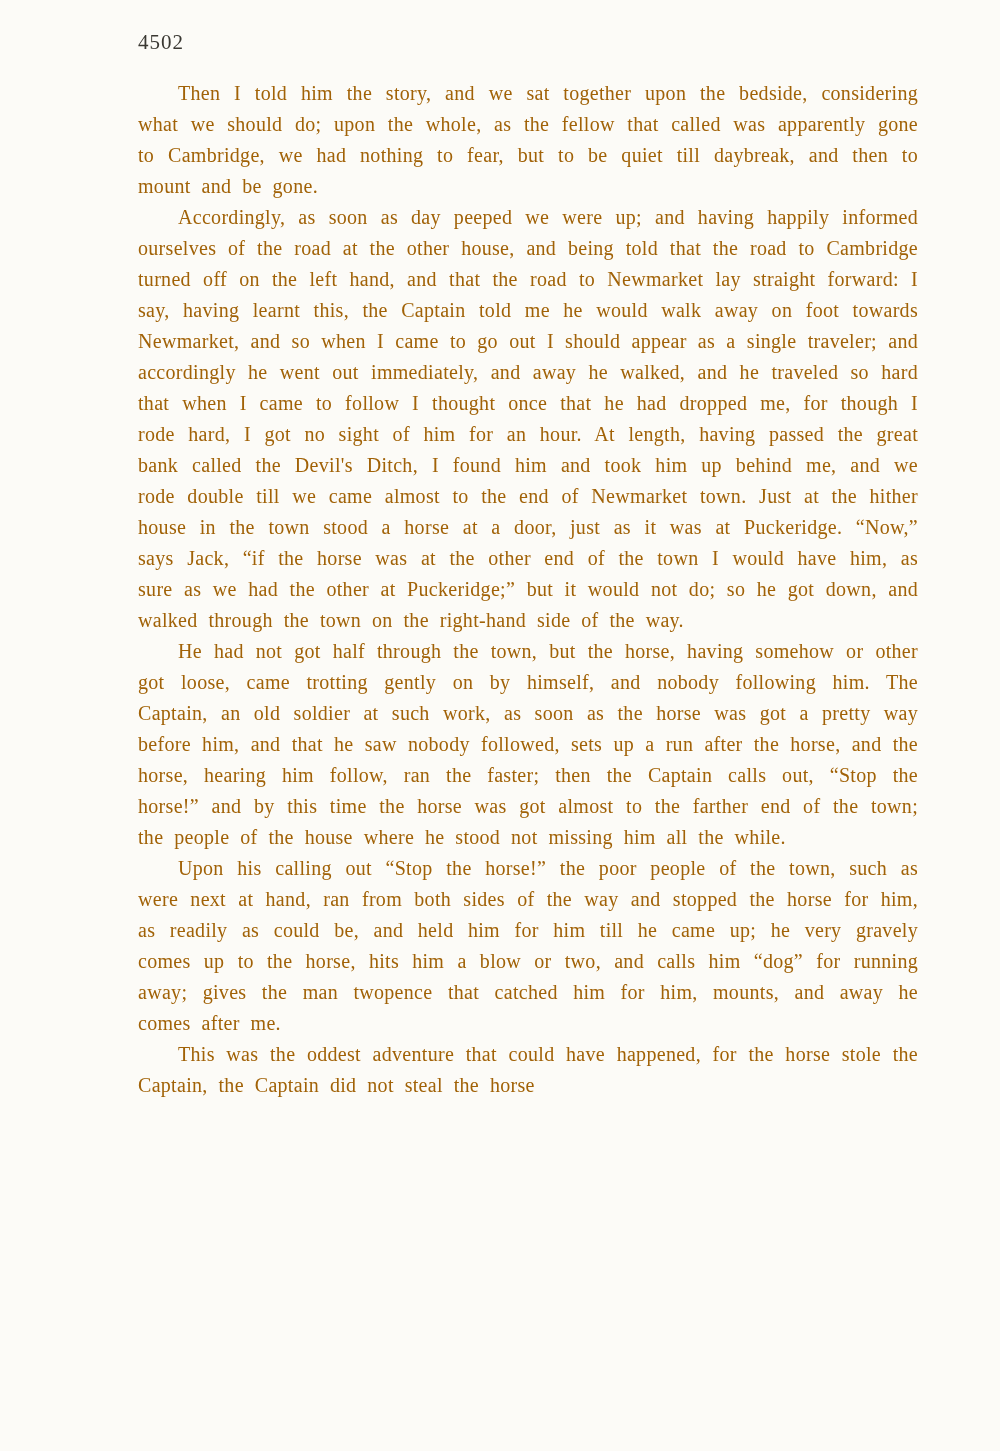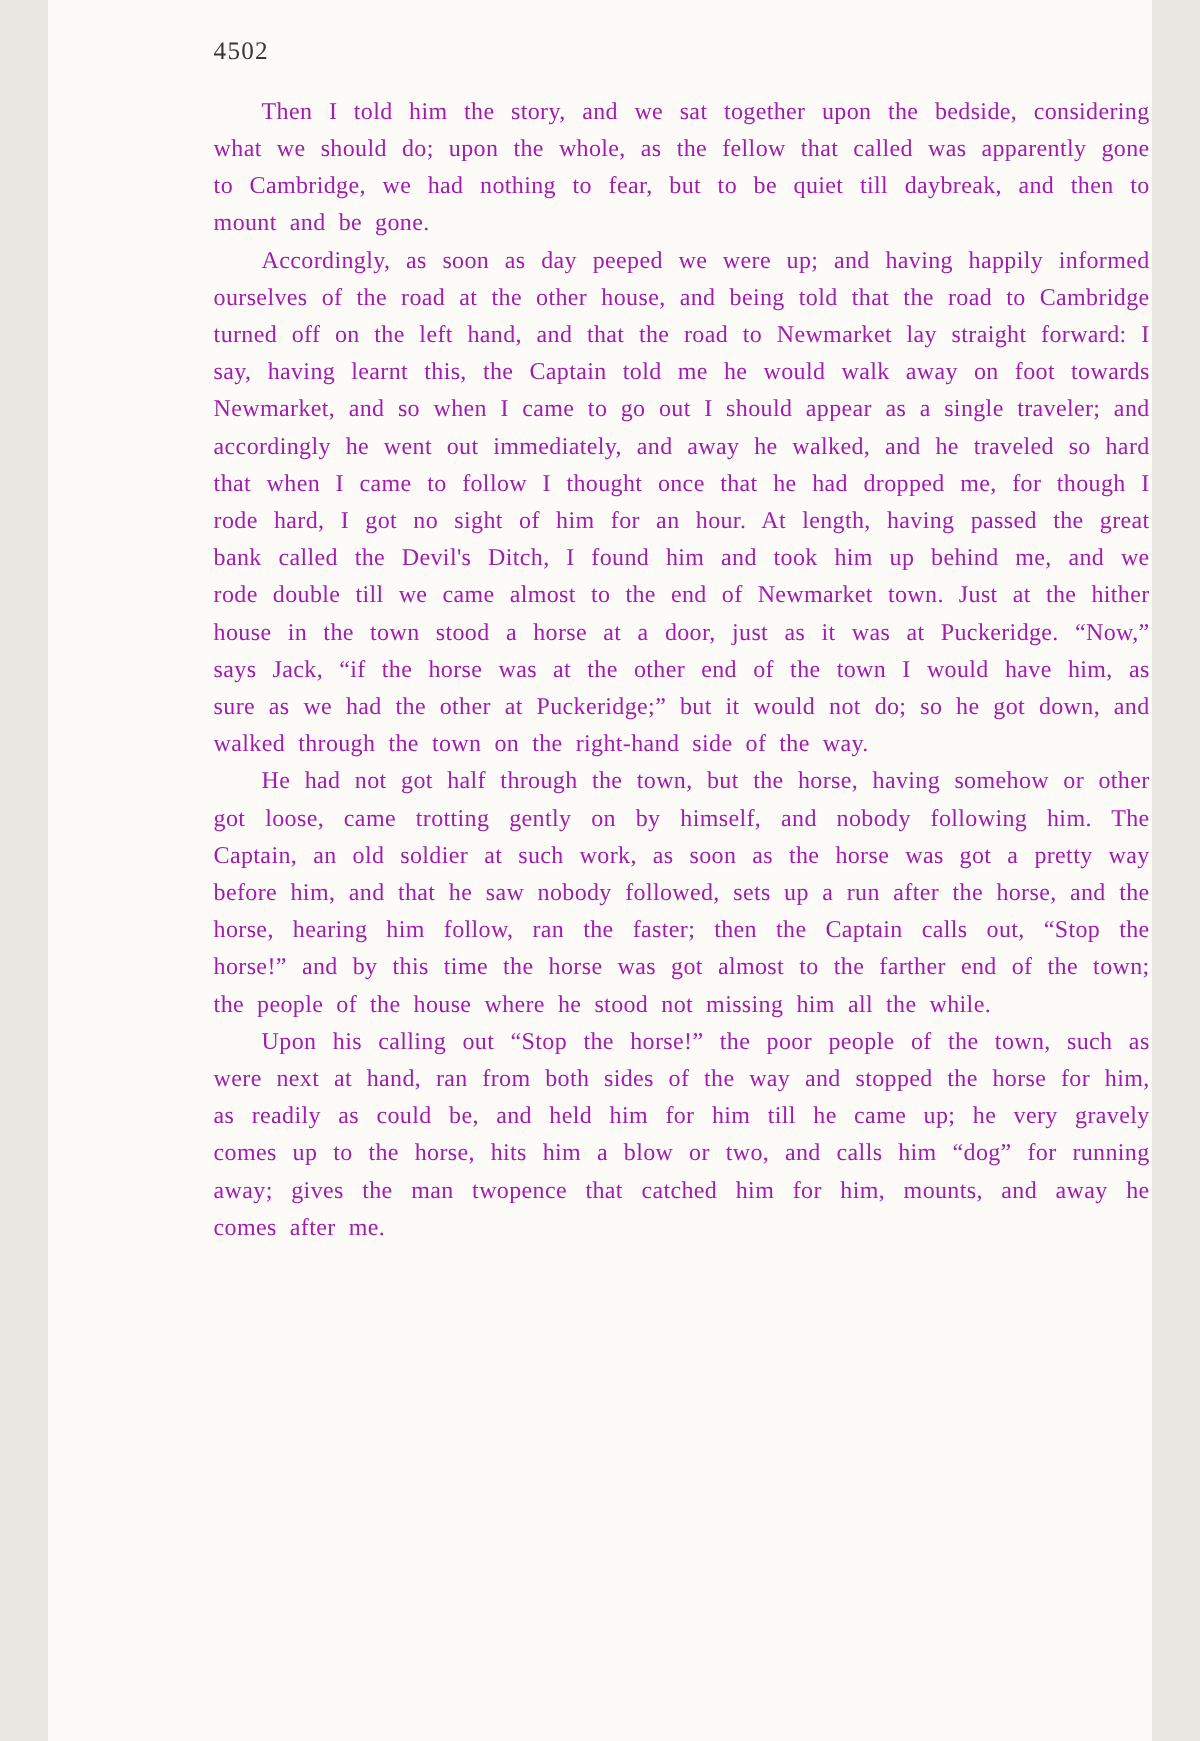--- a/index.html
+++ b/index.html
@@ -2,21 +2,21 @@
 <html><head>
 <meta charset="utf-8">
 <style>
   html, body {
     margin: 0;
     padding: 0;
     background: #e9e7e2;
   }
   .page {
     position: relative;
-    width: 920px;
+    width: 1000px;
     height: 1451px;
     margin: 0 auto;
     background: #fcfbf7;
     color: #3a3832;
     font-family: "Liberation Serif", "DejaVu Serif", serif;
     box-sizing: border-box;
     overflow: hidden;
   }
   .page-inner {
     position: absolute;
@@ -48,34 +48,35 @@
     color: #4a4840;
   }
   .body-text p {
     margin: 0;
     text-indent: 40px;
     font-size: 20px;
     line-height: 31px;
     text-align: justify;
     word-spacing: 0.28em;
     letter-spacing: 0.3px;
-    color: #a21caf;
+    color: #a16207;
   }
 </style>
 </head>
 <body>
 
 <div class="page">
   <div class="page-inner">
 
     <div class="running-head">
       <span class="folio">4502</span>
     </div>
 
     <div class="body-text">
       <p>Then I told him the story, and we sat together upon the bedside, considering what we should do; upon the whole, as the fellow that called was apparently gone to Cambridge, we had nothing to fear, but to be quiet till daybreak, and then to mount and be gone.</p>
       <p>Accordingly, as soon as day peeped we were up; and having happily informed ourselves of the road at the other house, and being told that the road to Cambridge turned off on the left hand, and that the road to Newmarket lay straight forward: I say, having learnt this, the Captain told me he would walk away on foot towards Newmarket, and so when I came to go out I should appear as a single traveler; and accordingly he went out immediately, and away he walked, and he traveled so hard that when I came to follow I thought once that he had dropped me, for though I rode hard, I got no sight of him for an hour.  At length, having passed the great bank called the Devil's Ditch, I found him and took him up behind me, and we rode double till we came almost to the end of Newmarket town.  Just at the hither house in the town stood a horse at a door, just as it was at Puckeridge.  “Now,” says Jack, “if the horse was at the other end of the town I would have him, as sure as we had the other at Puckeridge;” but it would not do; so he got down, and walked through the town on the right-hand side of the way.</p>
       <p>He had not got half through the town, but the horse, having somehow or other got loose, came trotting gently on by himself, and nobody following him.  The Captain, an old soldier at such work, as soon as the horse was got a pretty way before him, and that he saw nobody followed, sets up a run after the horse, and the horse, hearing him follow, ran the faster; then the Captain calls out, “Stop the horse!” and by this time the horse was got almost to the farther end of the town; the people of the house where he stood not missing him all the while.</p>
       <p>Upon his calling out “Stop the horse!” the poor people of the town, such as were next at hand, ran from both sides of the way and stopped the horse for him, as readily as could be, and held him for him till he came up; he very gravely comes up to the horse, hits him a blow or two, and calls him “dog” for running away; gives the man twopence that catched him for him, mounts, and away he comes after me.</p>
+      <p>This was the oddest adventure that could have happened, for the horse stole the Captain, the Captain did not steal the horse</p>
     </div>
 
   </div>
 </div>
 
 </body></html>

